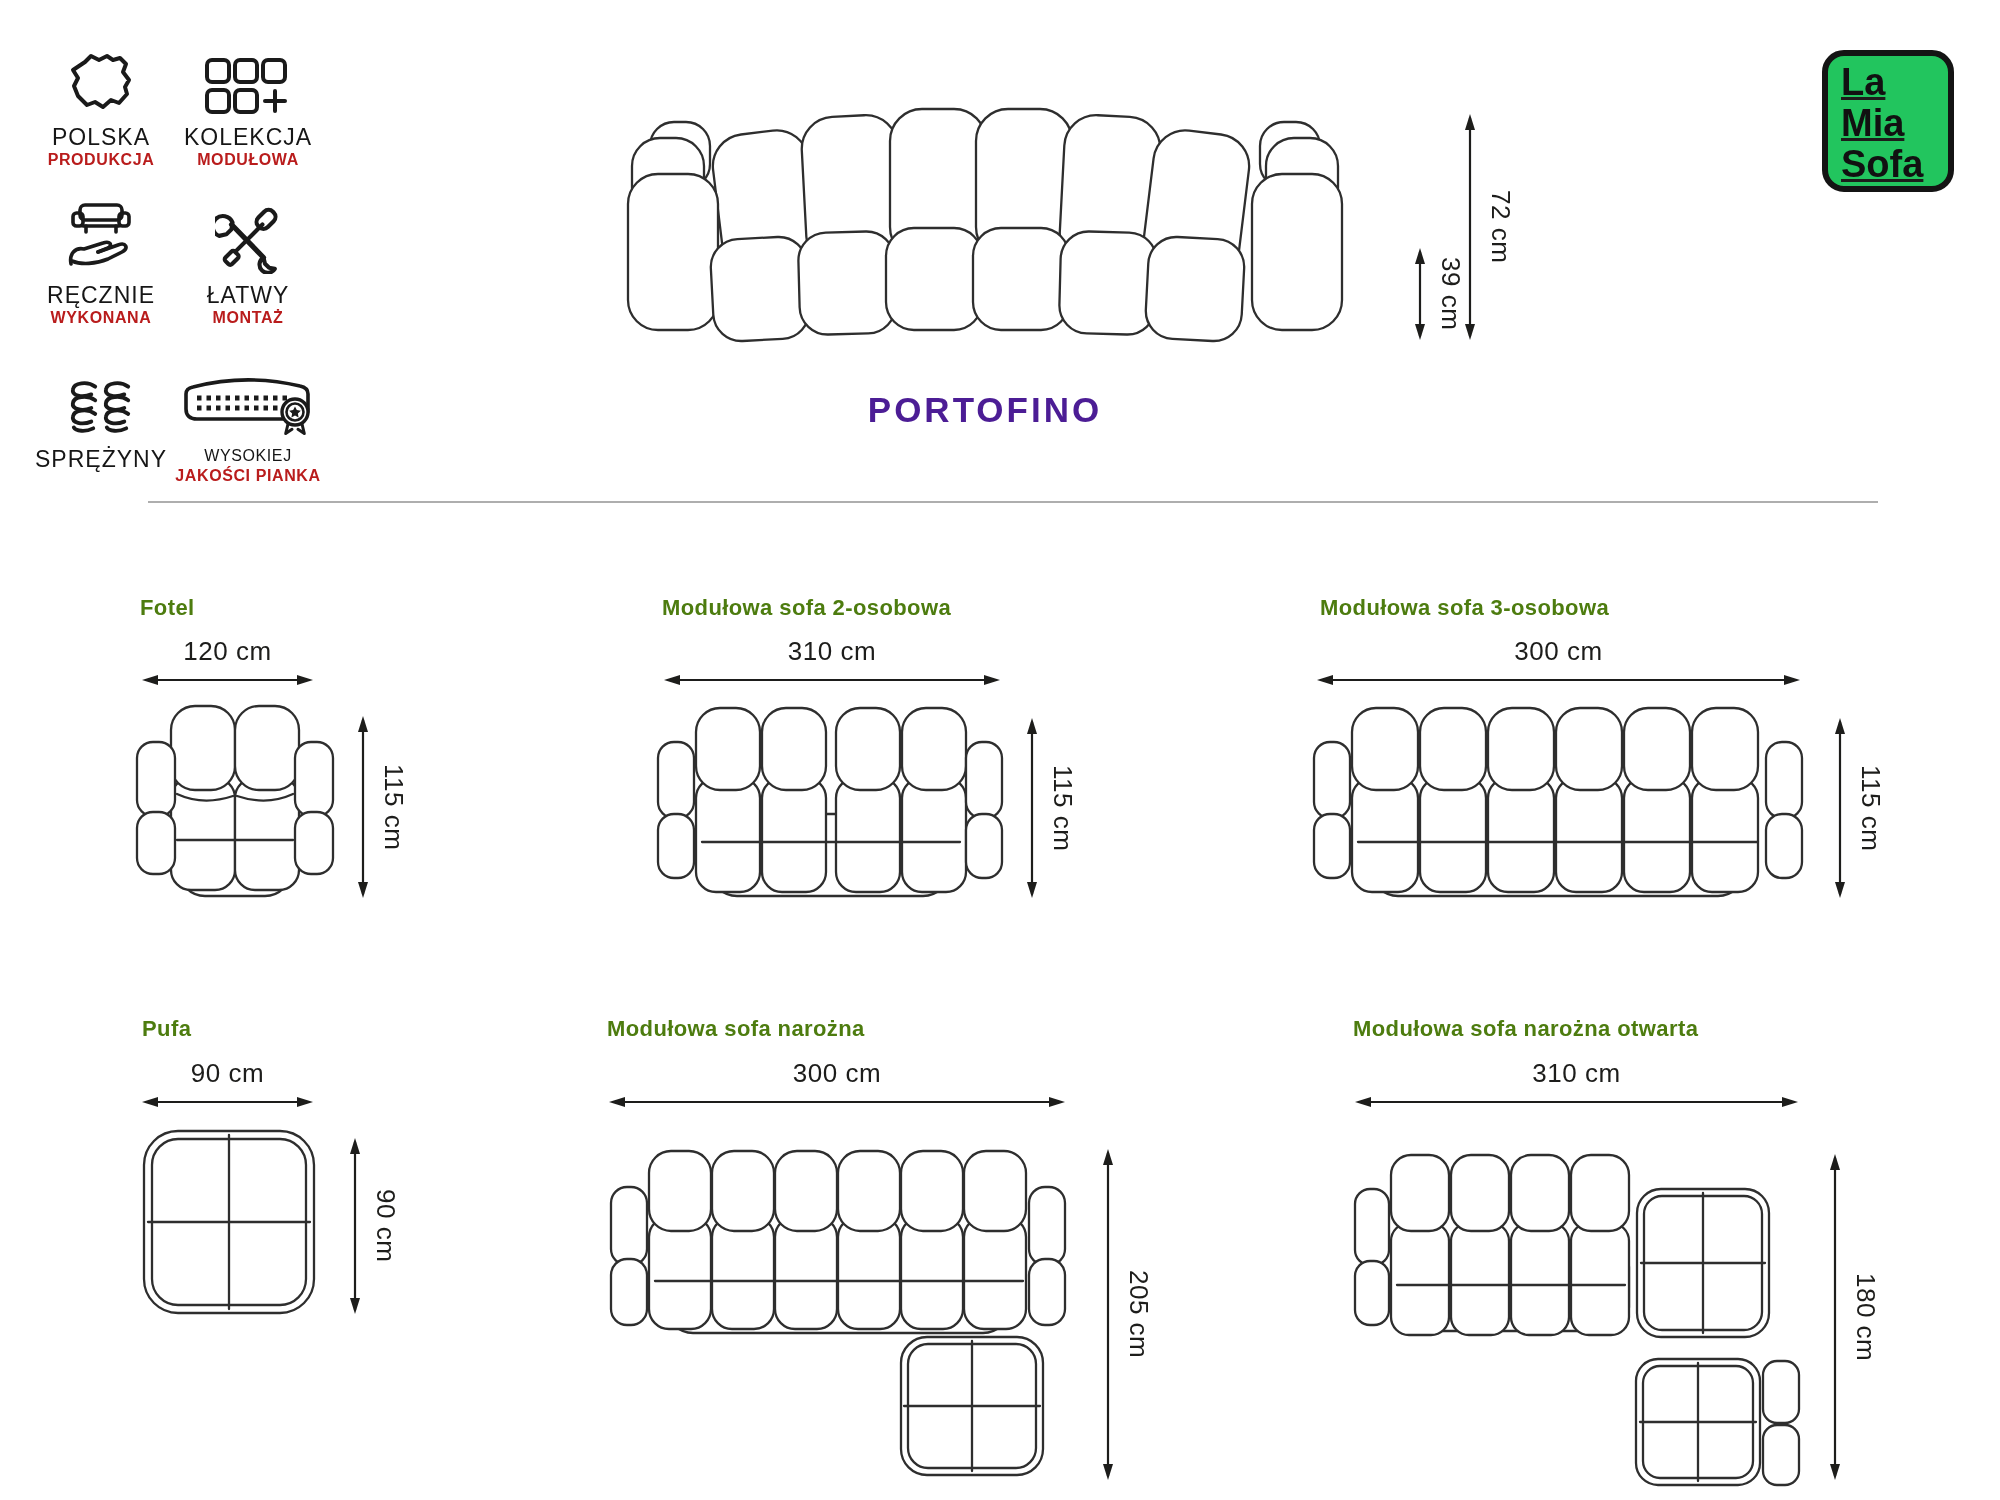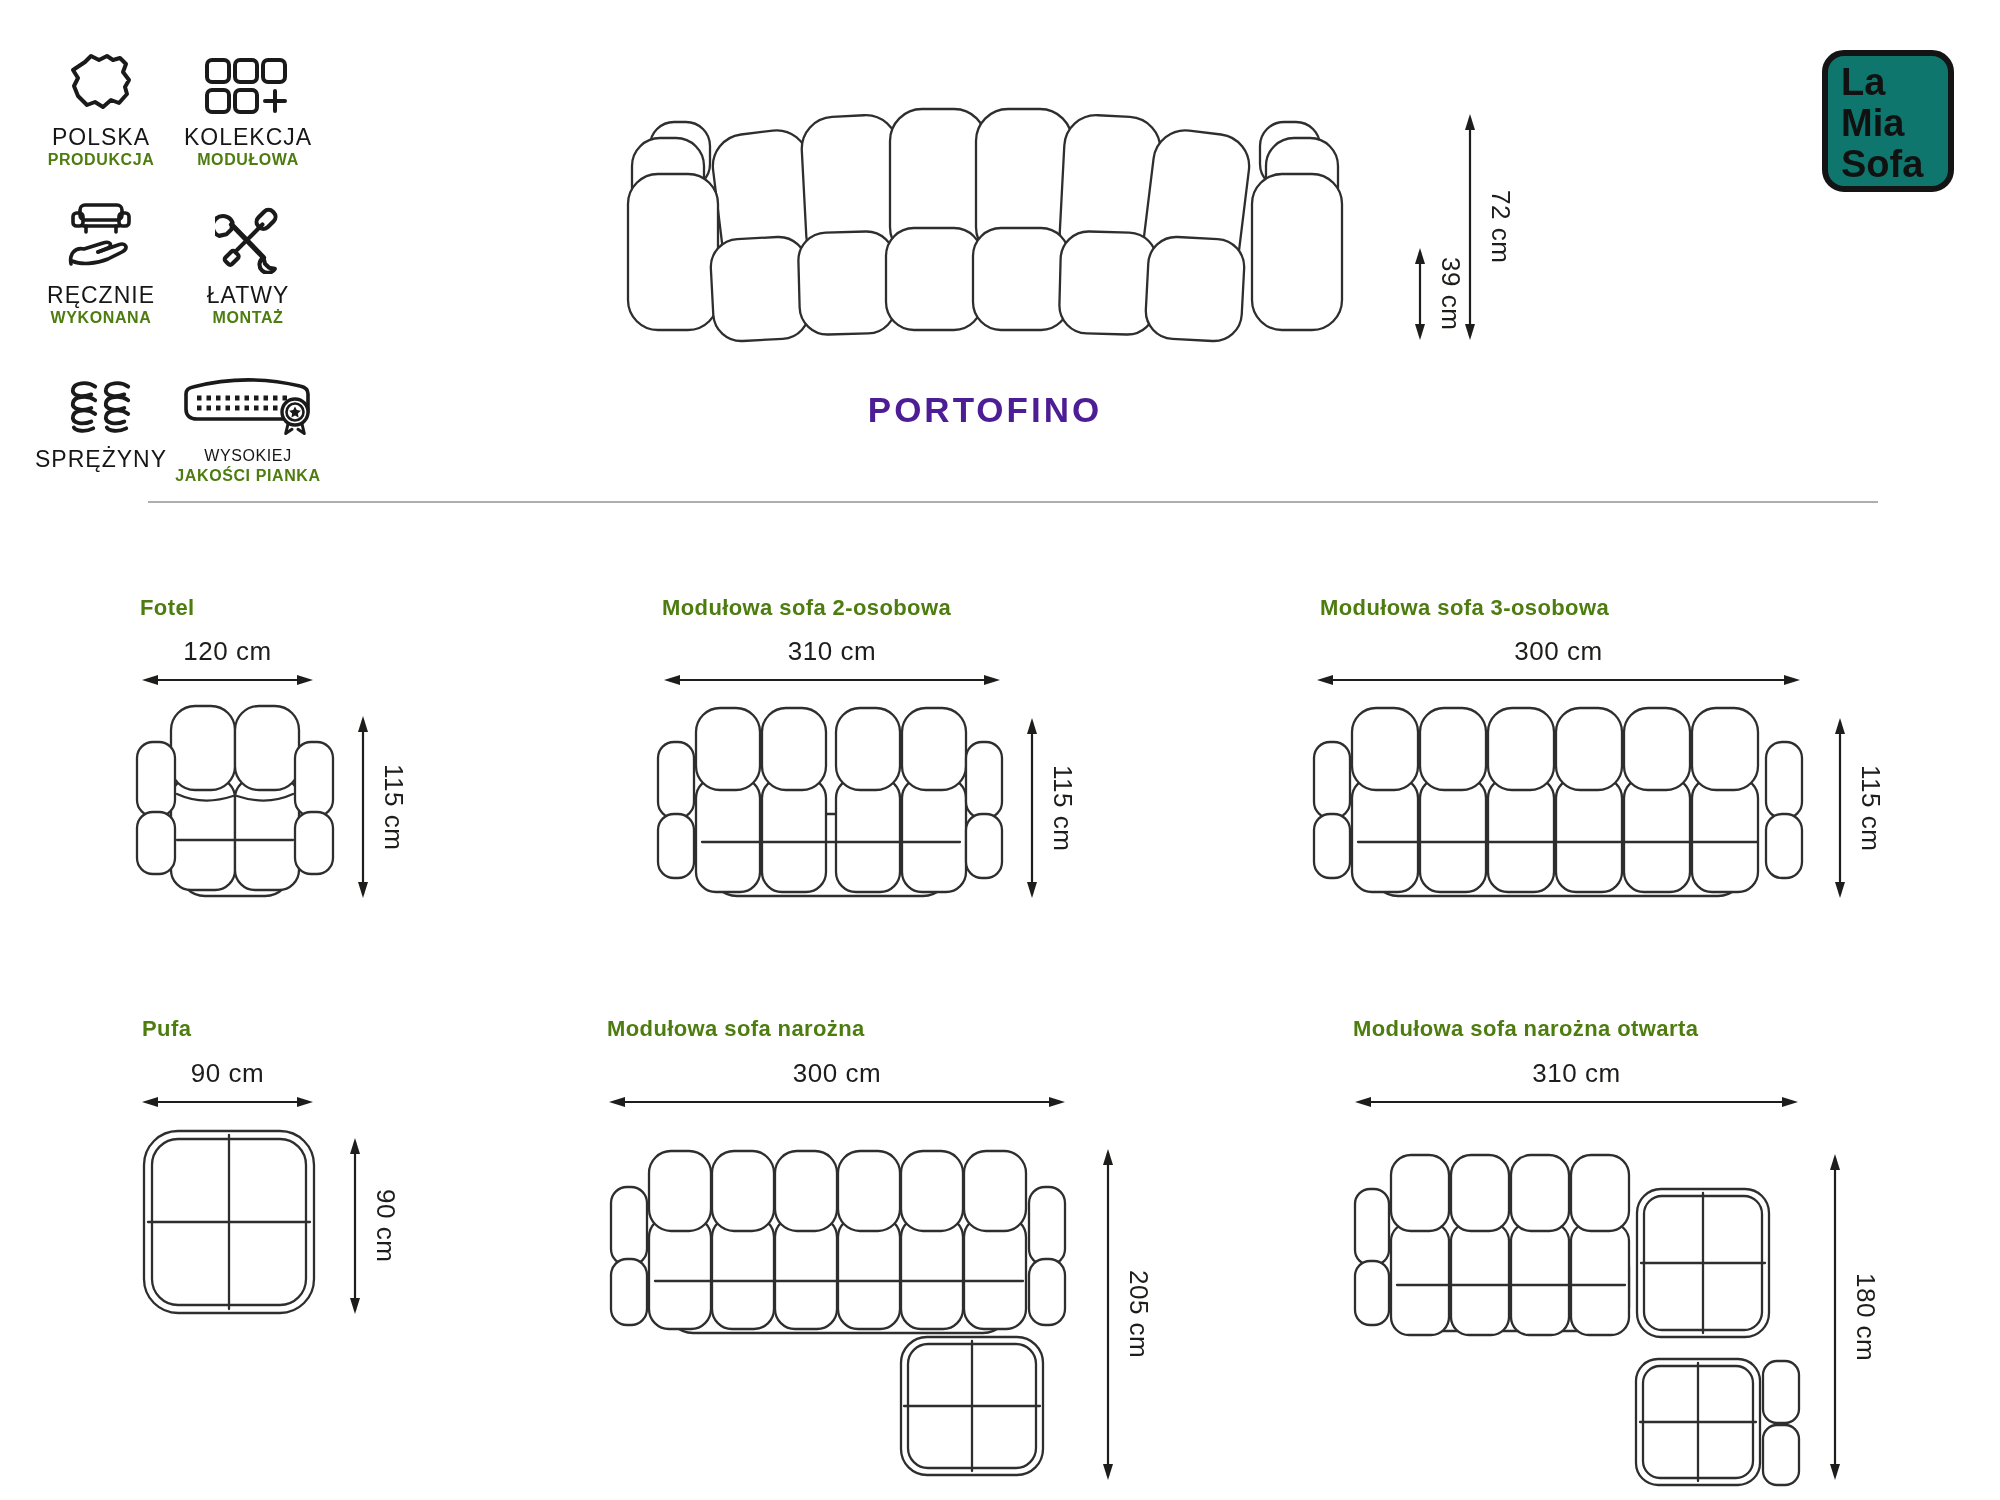--- a/index.html
+++ b/index.html
@@ -2,28 +2,28 @@
 <html><head>
 <meta charset="utf-8">
 <style>
   html,body{margin:0;padding:0;background:#fff;}
   #canvas{position:relative;width:2000px;height:1500px;background:#fff;overflow:hidden;
           font-family:"Liberation Sans","DejaVu Sans",sans-serif;color:#1d1d1b;}
   
   .feature{position:absolute;width:176px;text-align:center;}
   .icon-box{height:76px;display:flex;align-items:flex-end;justify-content:center;margin-bottom:8px;}
   .f-primary{font-size:23px;font-weight:400;letter-spacing:1px;line-height:26px;color:#161616;}
-  .f-secondary{font-size:16px;font-weight:700;letter-spacing:.6px;line-height:20px;color:#4d7c0f;}
+  .f-secondary{font-size:16px;font-weight:700;letter-spacing:.6px;line-height:20px;color:#b91c1c;}
   .feature.f6 .f-primary{font-size:16px;line-height:20px;letter-spacing:.6px;}
   .ficon{stroke:#1a1a1a;fill:none;stroke-linecap:round;stroke-linejoin:round;}
   
   .divider{position:absolute;left:148px;top:501px;width:1730px;height:2px;background:#aeaeae;}
   
   .logo{position:absolute;left:1822px;top:50px;width:132px;height:142px;border:6px solid #141414;
-        border-radius:22px;box-sizing:border-box;padding:6px 0 0 13px;background:#0f766e;}
+        border-radius:22px;box-sizing:border-box;padding:6px 0 0 13px;background:#22c55e;text-decoration:underline;}
   .logo span{display:block;font-size:38px;font-weight:700;line-height:41px;color:#111;letter-spacing:0;}
   
   .hero-title{position:absolute;left:620px;top:390px;width:730px;text-align:center;margin:0;
               font-size:35px;font-weight:700;letter-spacing:3px;color:#4c1d95;}
   .vtitle{position:absolute;margin:0;font-size:22px;font-weight:700;letter-spacing:.4px;color:#4d7c0f;}
   .dim-label{font-size:26px;font-weight:400;letter-spacing:.5px;color:#1d1d1b;white-space:nowrap;}
   .vlabel{writing-mode:vertical-rl;text-orientation:mixed;}
   .hdim{position:absolute;display:flex;flex-direction:column;align-items:center;gap:5px;}
   .vdim{position:absolute;display:flex;align-items:center;gap:7px;}
   .arrow line{stroke:#1d1d1b;stroke-width:2.2;}

